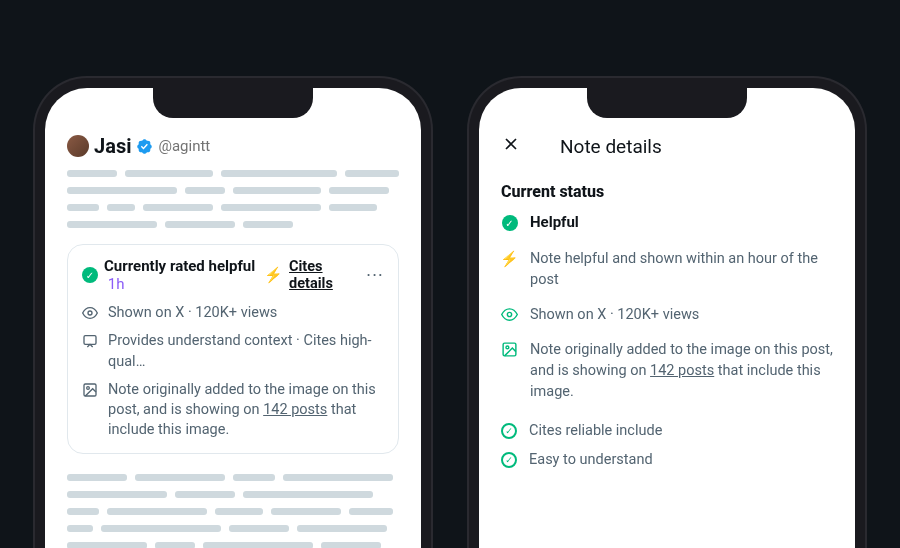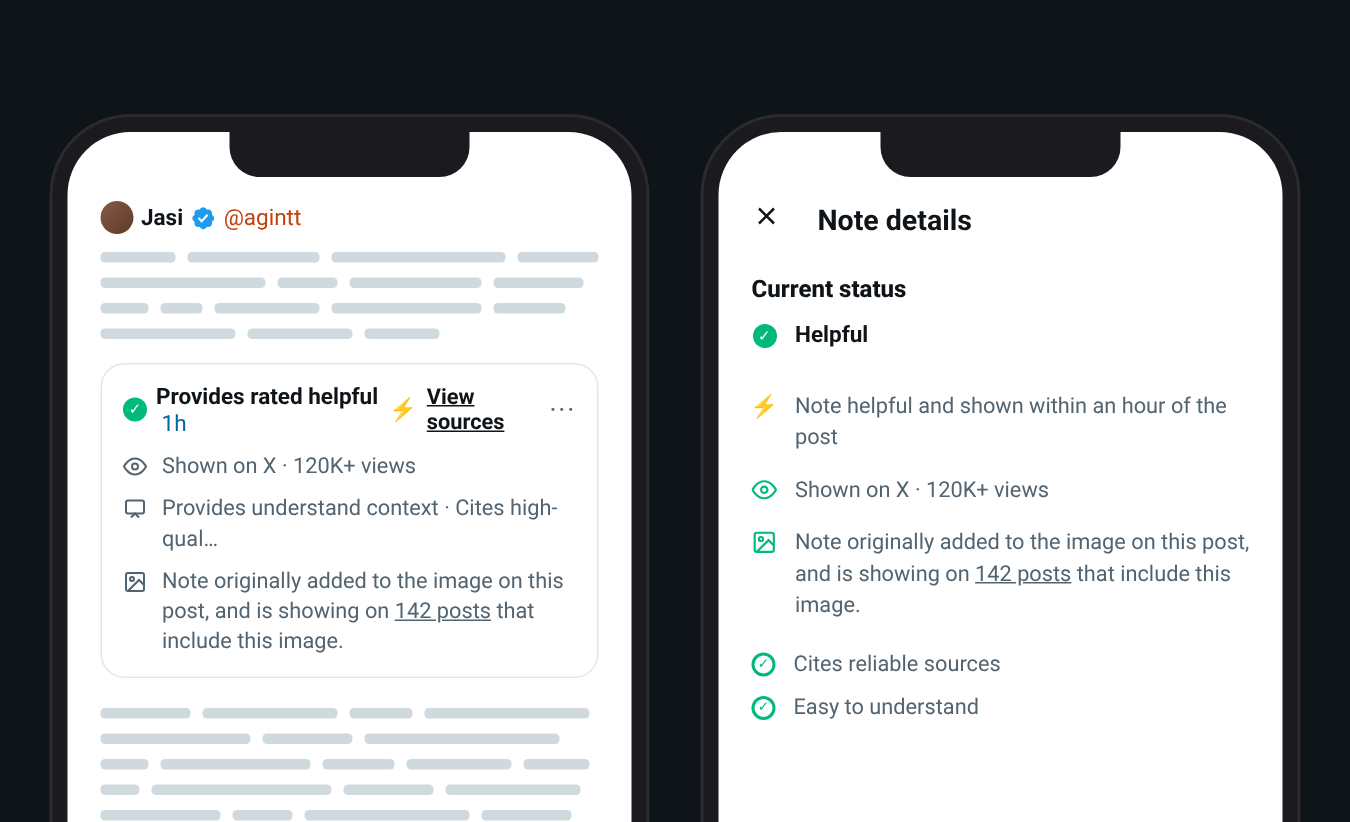--- a/index.html
+++ b/index.html
@@ -53,26 +53,26 @@
       gap: 5px;
       margin-bottom: 12px;
     }
     .avatar {
       width: 22px;
       height: 22px;
       border-radius: 50%;
       background: linear-gradient(135deg, #8a5a44, #5a3a2a);
       flex-shrink: 0;
     }
-    .author-name { font-weight: 700; font-size: 15px; }
+    .author-name { font-weight: 700; font-size: 20px; }
     .verified {
       width: 17px; height: 17px;
       display: inline-flex; align-items: center; justify-content: center;
     }
-    .handle { color: #c2410c; font-size: 15px; }
+    .handle { color: #737373; font-size: 15px; }
     .skel-lines { display: flex; flex-direction: column; gap: 10px; margin-bottom: 16px; }
     .skel-row { display: flex; gap: 8px; }
     .skel {
       height: 7px;
       background: #cfd9de;
       border-radius: 3px;
     }
     .note-card {
       border: 1px solid #e1e8ed;
       border-radius: 16px;
@@ -93,21 +93,21 @@
       font-size: 10px; flex-shrink: 0;
     }
     .check-ring {
       width: 16px; height: 16px; border-radius: 50%;
       border: 2px solid #00ba7c; color: #00ba7c;
       display: flex; align-items: center; justify-content: center;
       font-size: 9px; flex-shrink: 0; background: #fff;
     }
     .bolt { color: #ffc107; font-size: 15px; flex-shrink: 0; }
     .note-title { font-weight: 700; font-size: 15px; }
-    .note-title-time { color: #0369a1; font-weight: 400; }
+    .note-title-time { color: #8b5cf6; font-weight: 400; }
     .view-details { font-weight: 700; text-decoration: underline; cursor: pointer; }
     .ellipsis { margin-left: auto; color: #536471; font-size: 18px; letter-spacing: 1.2px; cursor: pointer; }
     .note-line {
       display: flex;
       align-items: flex-start;
       gap: 10px;
       color: #536471;
       font-size: 14.5px;
       margin-bottom: 8px;
       line-height: 1.4;
@@ -132,21 +132,22 @@
       margin-bottom: 24px;
     }
     .close-x {
       font-size: 22px;
       font-weight: 400;
       cursor: pointer;
       line-height: 1;
     }
     .details-title {
       font-size: 19px;
-      font-weight: 700;
+      font-weight: 400;
+      margin-left: 15px;
     }
     .section-heading {
       font-size: 16px;
       font-weight: 800;
       margin-bottom: 12px;
     }
     .status-item {
       display: flex;
       align-items: flex-start;
       gap: 12px;
@@ -162,21 +163,21 @@
     }
     .status-text {
       font-size: 14.5px;
       line-height: 1.45;
       color: #536471;
     }
     .status-label {
       font-weight: 700;
       color: #0f1419;
       font-size: 15px;
-      margin-bottom: 14px;
+      margin-bottom: 3px;
     }
     .teal-icon { color: #00ba7c; }
     .tags-section { margin-top: 20px; }
     .tag-item {
       display: flex;
       align-items: center;
       gap: 12px;
       margin-bottom: 12px;
       font-size: 14.5px;
       color: #536471;
@@ -225,25 +226,25 @@
             <div class="skel" style="width:90px"></div>
             <div class="skel" style="width:70px"></div>
             <div class="skel" style="width:50px"></div>
           </div>
       </div>
 
       <div class="note-card">
         <div class="note-title-row">
           <span class="check-badge">✓</span>
           <span class="note-title">
-            <span>Provides rated helpful</span>
+            <span>Currently rated helpful</span>
             <span class="note-title-time">&nbsp;<span>1h</span></span>
           </span>
           <span class="bolt">⚡</span>
-          <span class="view-details">View sources</span>
+          <span class="view-details">Cites details</span>
           <span class="ellipsis">···</span>
         </div>
 
         <div class="note-line">
           <span class="line-icon">
             <svg width="16" height="16" viewBox="0 0 24 24" fill="none" stroke="currentColor" stroke-width="2">
                 <path d="M1 12s4-8 11-8 11 8 11 8-4 8-11 8-11-8-11-8z"></path>
                 <circle cx="12" cy="12" r="3"></circle>
               </svg>
           </span>
@@ -361,21 +362,21 @@
             </svg>
         </span>
         <div class="status-text">
           <span>Note originally added to the image on this post, and is showing on </span><span class="underline">142 posts</span><span> that include this image.</span>
         </div>
       </div>
 
       <div class="tags-section">
         <div class="tag-item">
           <span class="check-ring">✓</span>
-          <span>Cites reliable sources</span>
+          <span>Cites reliable include</span>
         </div>
         <div class="tag-item">
           <span class="check-ring">✓</span>
           <span>Easy to understand</span>
         </div>
       </div>
 
     </div>
   </div>
 </div>

